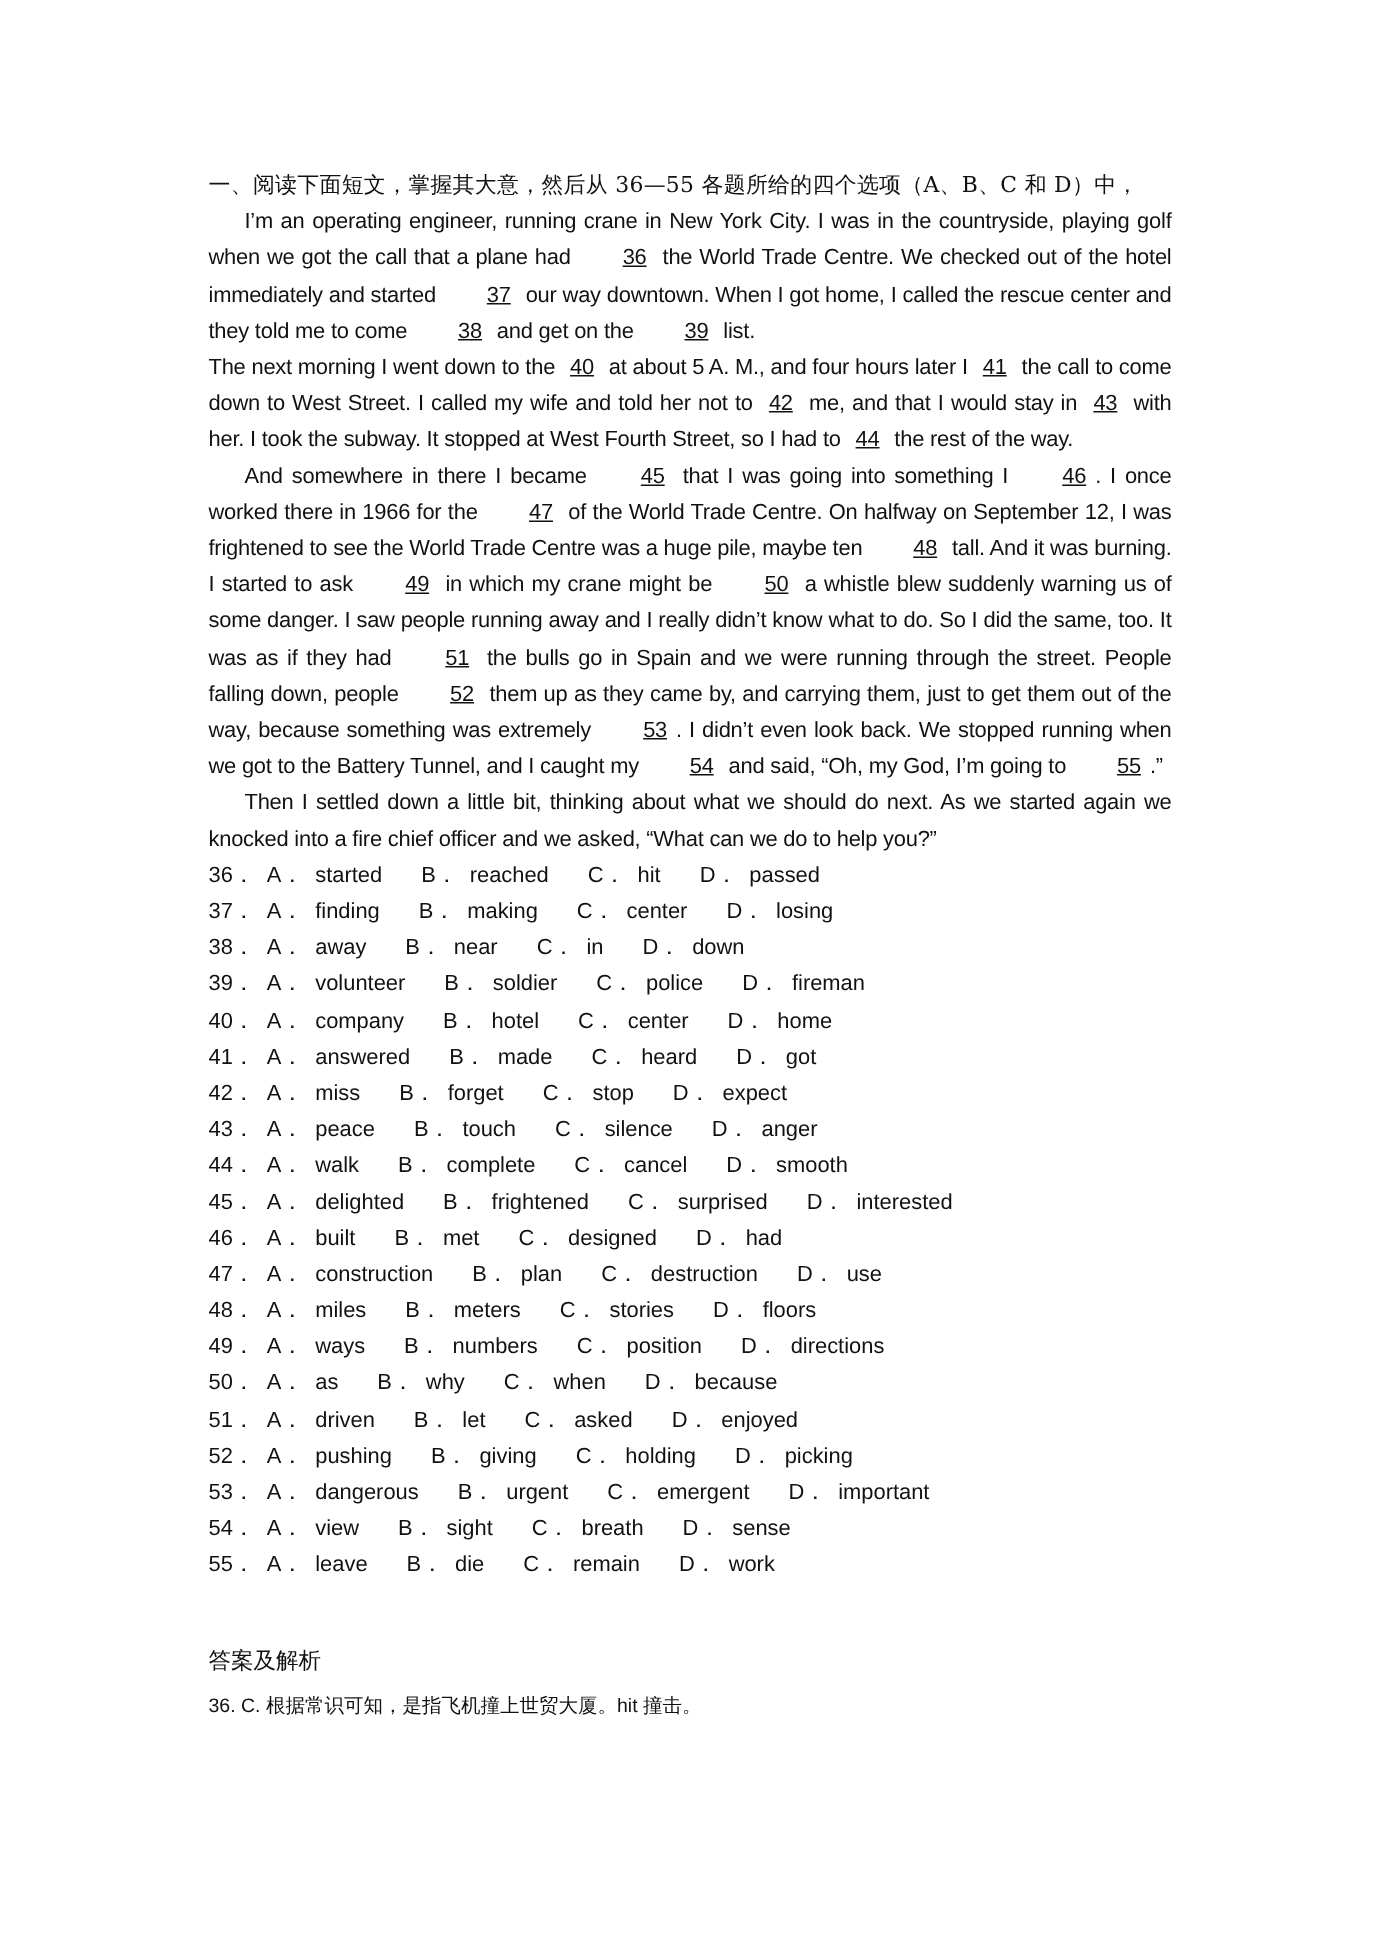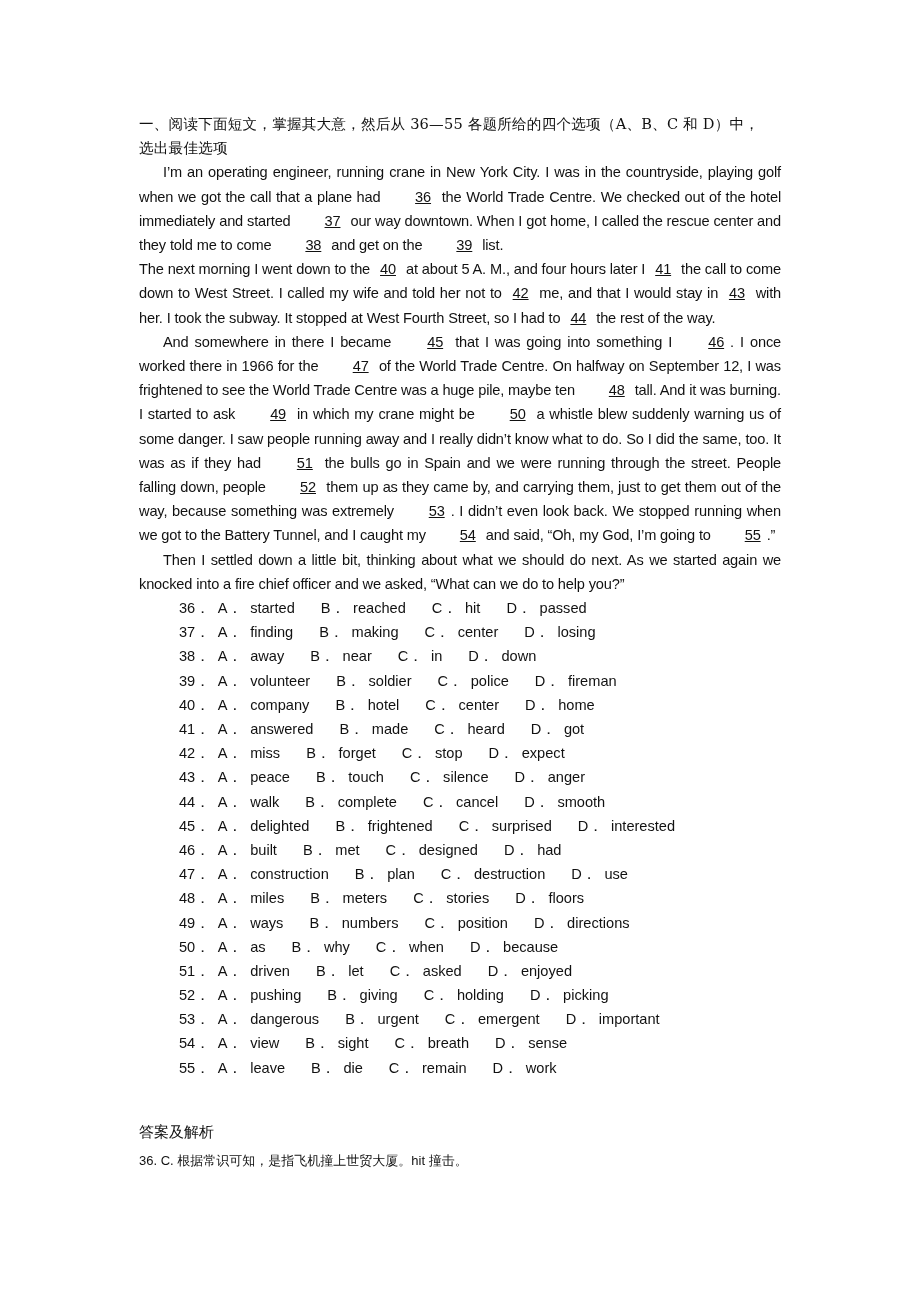--- a/index.html
+++ b/index.html
@@ -52,21 +52,21 @@
       white-space: nowrap;
       height: 24.2px;
       line-height: 24.2px;
     }
     .q-num { display: inline-block; }
     .choice {
       display: inline-block;
       margin-right: 26px;
     }
     .choice .letter { margin-right: 8px; }
-    .q-num { margin-right: 8px; margin-left: 40px; }
+    .q-num { margin-right: 8px; }
     .answer-title {
       font-family: Liberation Serif, serif;
       font-size: 15px;
       line-height: 24.2px;
       margin-top: 40px;
     }
     .answer-line {
       font-size: 13px;
       line-height: 33px;
     }
@@ -74,21 +74,20 @@
       font-family: "DejaVu Serif", "Liberation Serif", serif;
     }
   </style>
 </head>
 <body>
 
 <div class="page">
 
   <div class="instruction">
     <div>一、阅读下面短文，掌握其大意，然后从 36—55 各题所给的四个选项（A、B、C 和 D）中，</div>
-    <div>选出最佳选项</div>
   </div>
 
   <div class="para indent"><span>I’m an operating engineer, running crane in New York City. I was in the countryside, playing golf when we got the call that a plane had </span><span class="blank">36</span><span> the World Trade Centre. We checked out of the hotel immediately and started </span><span class="blank">37</span><span> our way downtown. When I got home, I called the rescue center and they told me to come </span><span class="blank">38</span><span> and get on the </span><span class="blank">39</span><span> list.</span></div>
   <div class="para"><span>The next morning I went down to the </span><span class="blank">40</span><span> at about 5 A. M., and four hours later I </span><span class="blank">41</span><span> the call to come down to West Street. I called my wife and told her not to </span><span class="blank">42</span><span> me, and that I would stay in </span><span class="blank">43</span><span> with her. I took the subway. It stopped at West Fourth Street, so I had to </span><span class="blank">44</span><span> the rest of the way.</span></div>
   <div class="para indent"><span>And somewhere in there I became </span><span class="blank">45</span><span> that I was going into something I </span><span class="blank">46</span><span>. I once worked there in 1966 for the </span><span class="blank">47</span><span> of the World Trade Centre. On halfway on September 12, I was frightened to see the World Trade Centre was a huge pile, maybe ten </span><span class="blank">48</span><span> tall. And it was burning. I started to ask </span><span class="blank">49</span><span> in which my crane might be </span><span class="blank">50</span><span> a whistle blew suddenly warning us of some danger. I saw people running away and I really didn’t know what to do. So I did the same, too. It was as if they had </span><span class="blank">51</span><span> the bulls go in Spain and we were running through the street. People falling down, people </span><span class="blank">52</span><span> them up as they came by, and carrying them, just to get them out of the way, because something was extremely </span><span class="blank">53</span><span>. I didn’t even look back. We stopped running when we got to the Battery Tunnel, and I caught my </span><span class="blank">54</span><span> and said, “Oh, my God, I’m going to </span><span class="blank">55</span><span>.”</span></div>
   <div class="para indent"><span>Then I settled down a little bit, thinking about what we should do next. As we started again we knocked into a fire chief officer and we asked, “What can we do to help you?”</span></div>
 
   <ul class="options" id="options-list">
       <li class="opt-row">
         <span class="q-num">36．</span>

